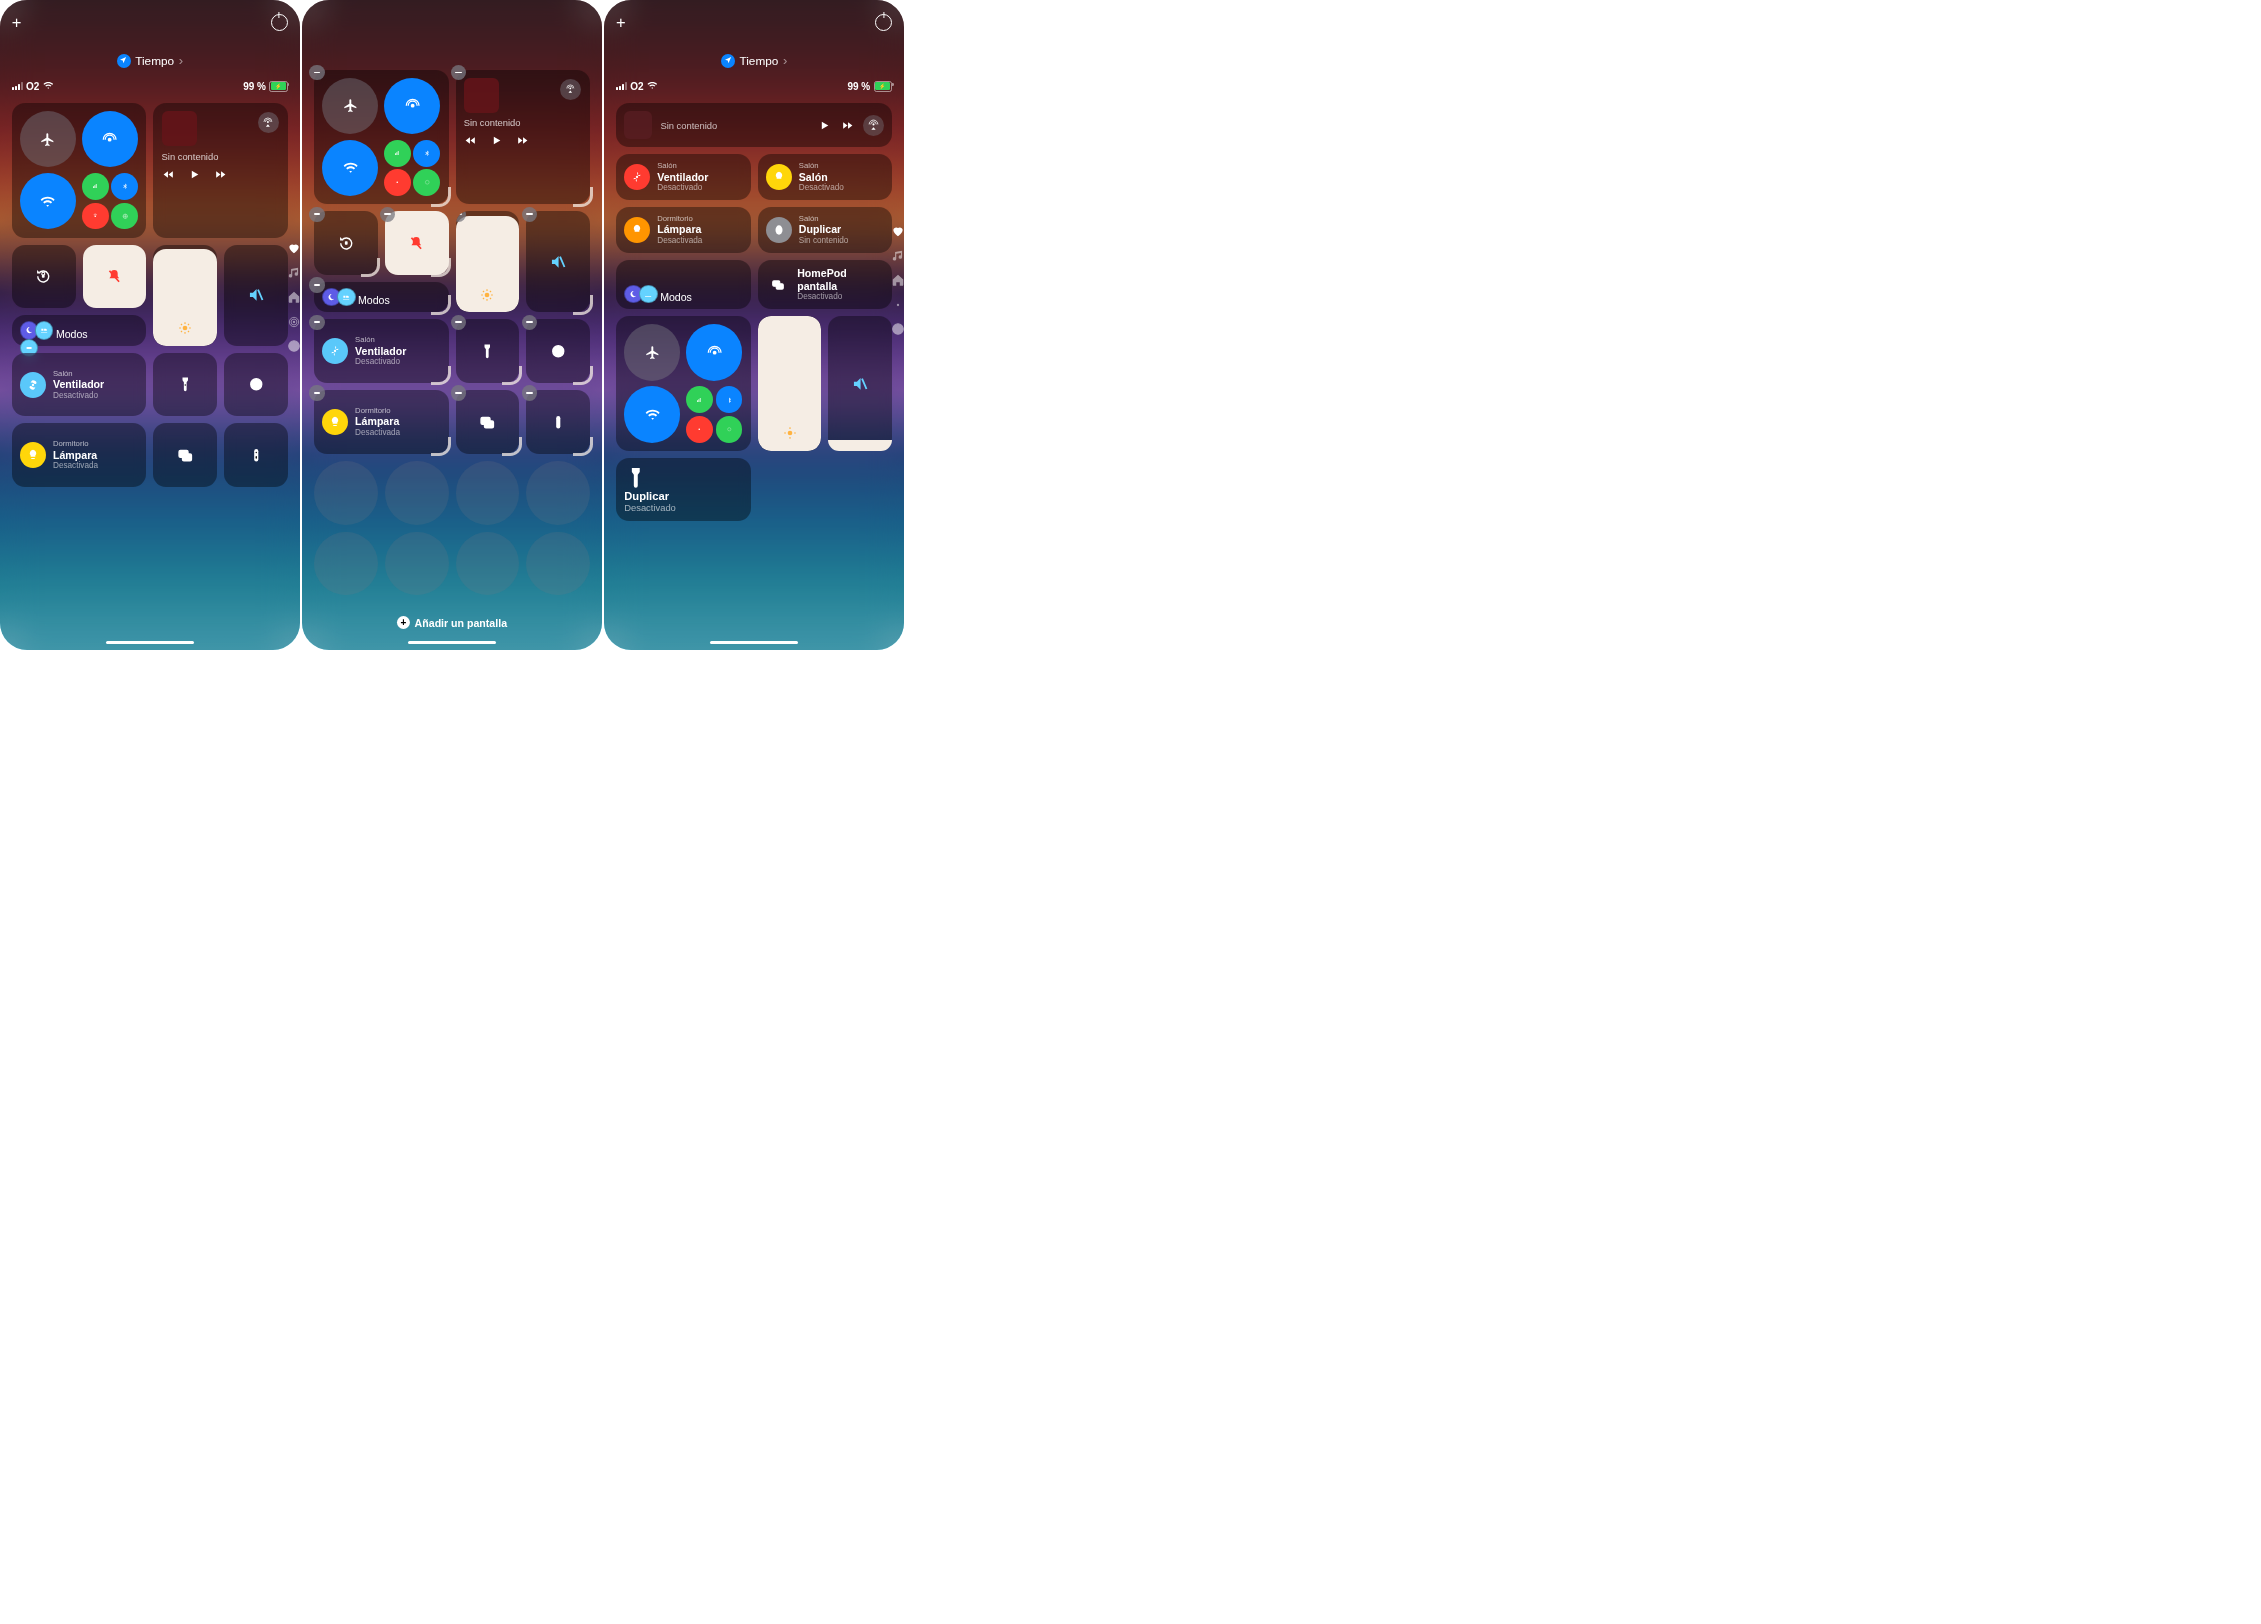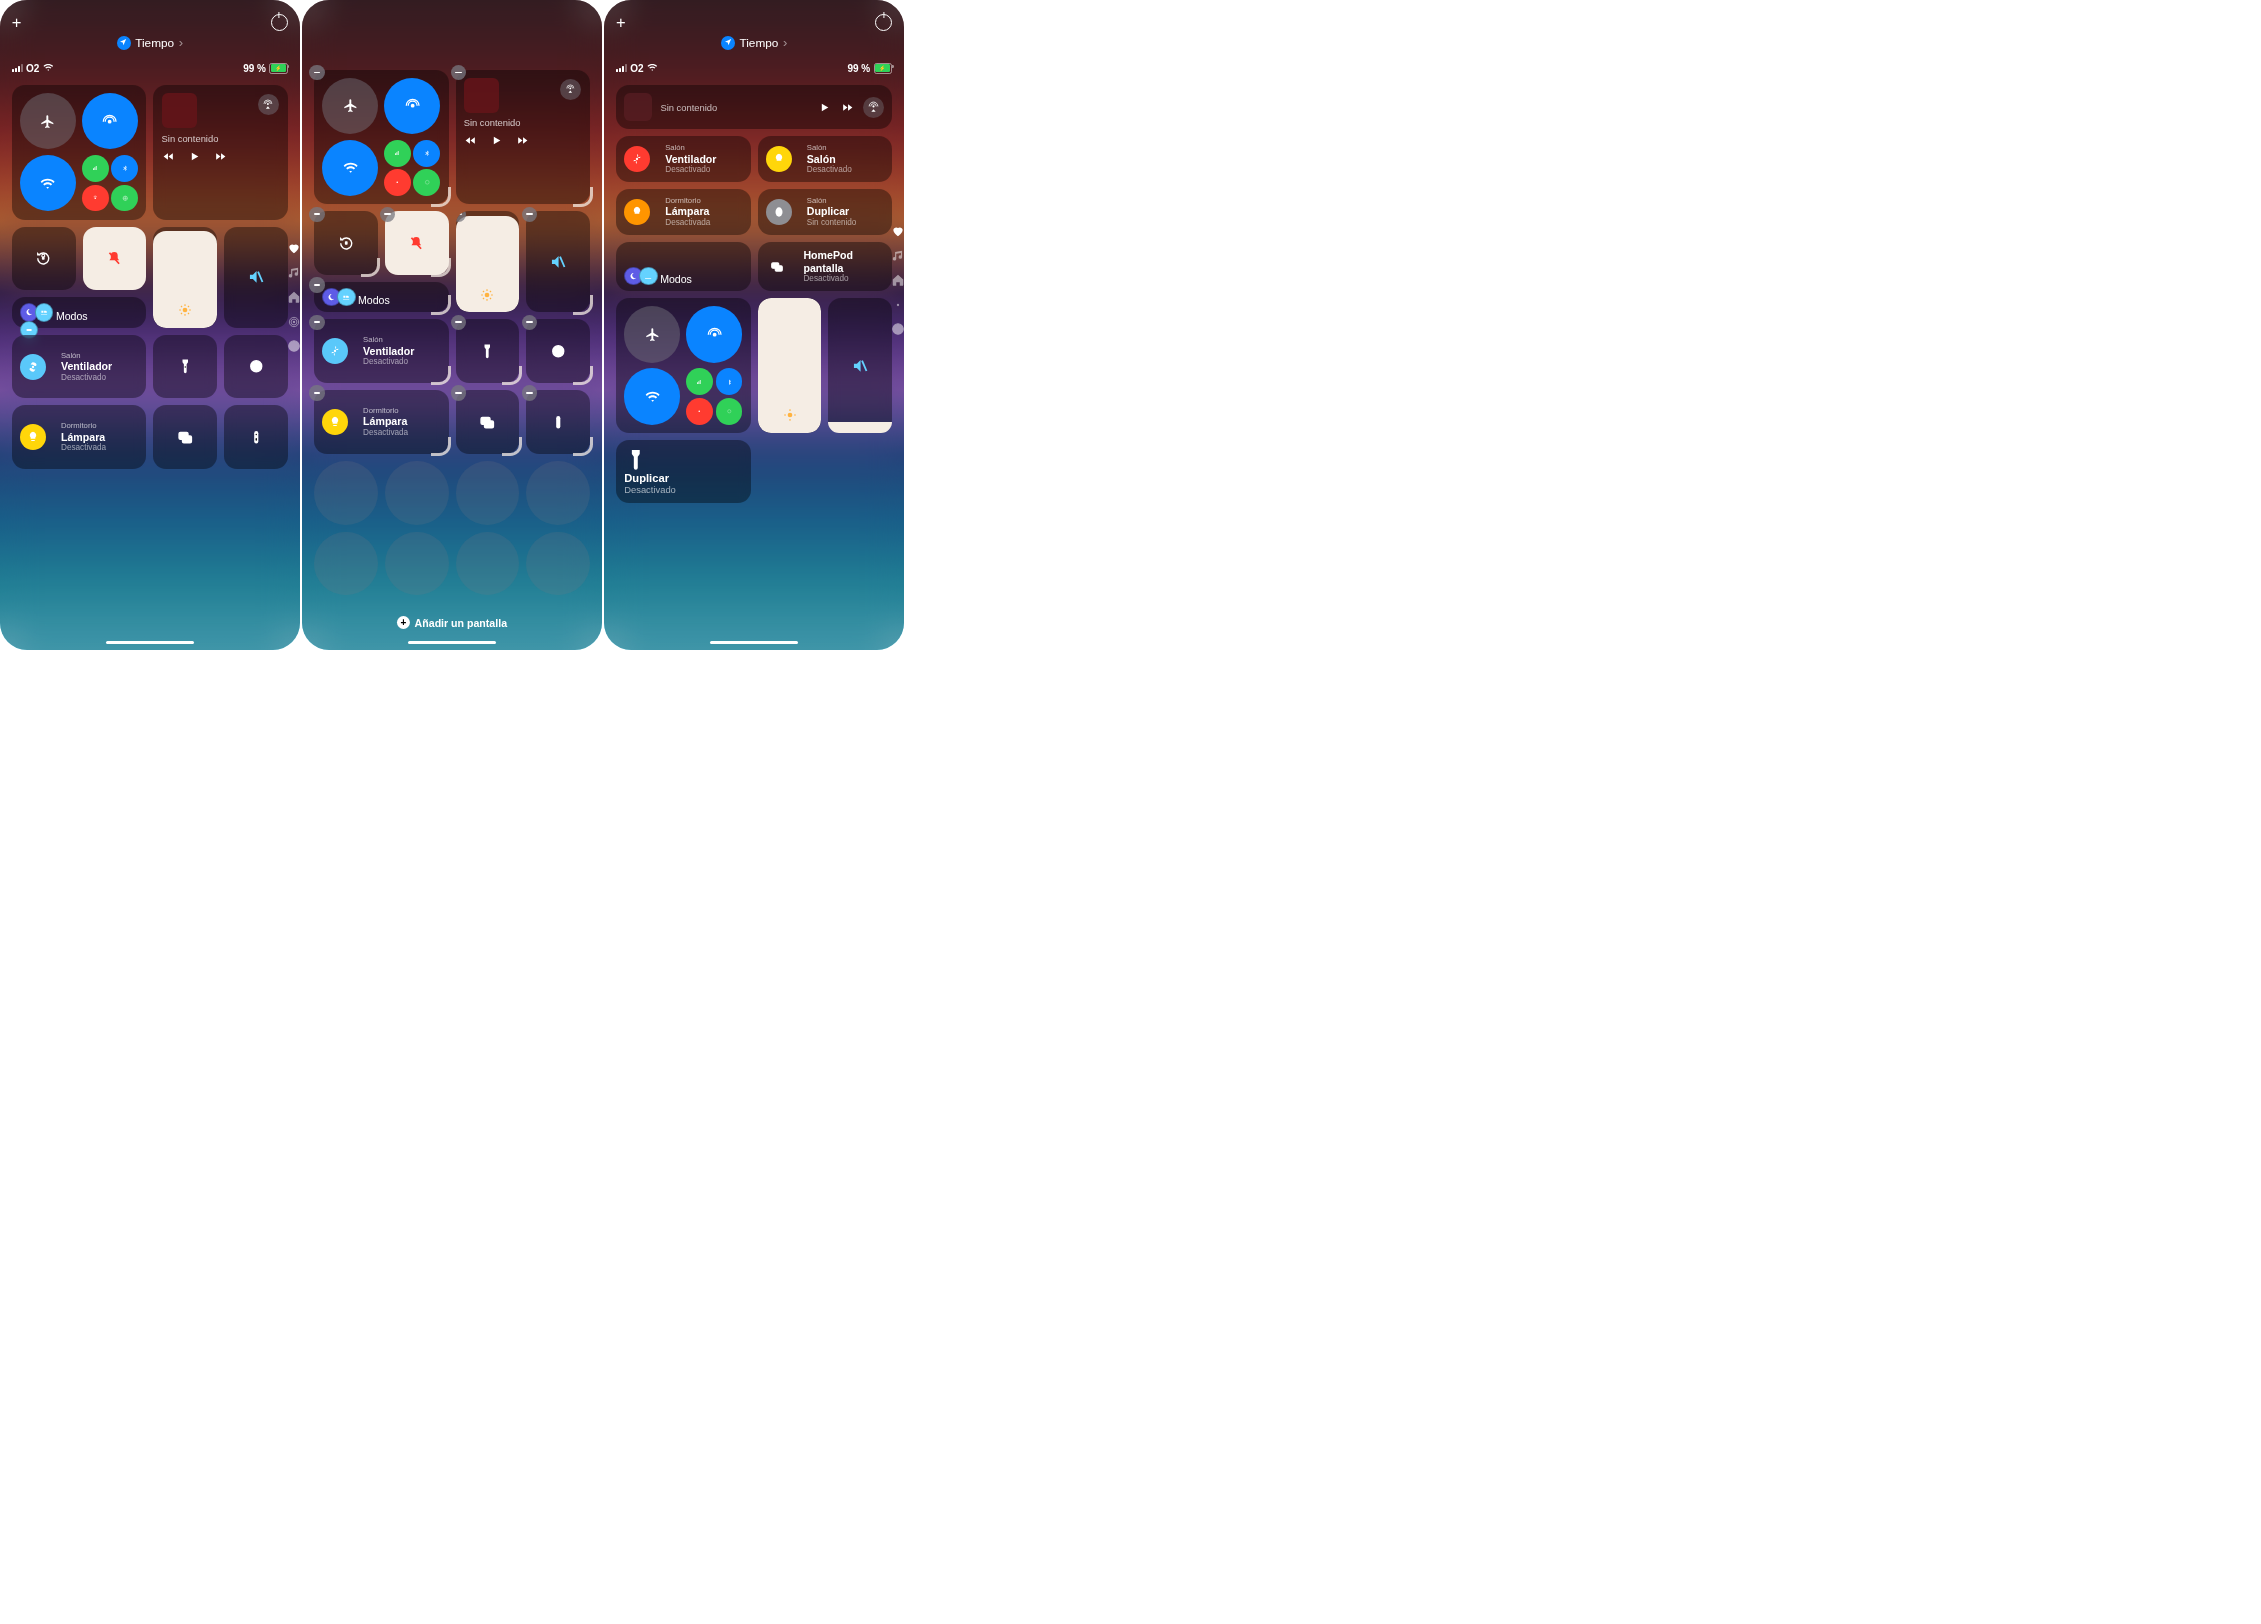--- a/index.html
+++ b/index.html
@@ -4,21 +4,21 @@
 <style>
 *{margin:0;padding:0;box-sizing:border-reset;font-family:-apple-system,BlinkMacSystemFont,"SF Pro",Helvetica,Arial,sans-serif;-webkit-font-smoothing:antialiased}
 body{display:flex;gap:2.4px;background:#fff;width:904px;height:650px}
 .screen{position:relative;width:300px;height:650px;border-radius:27px;overflow:hidden;background:linear-gradient(180deg,#3a2228 0%,#5e2226 12%,#8e2a2c 20%,#b84b33 28%,#c96f3b 34%,#3a2454 45%,#5e3990 52%,#8e5fbe 60%,#2a4e8e 70%,#1d6fa1 80%,#2796af 90%,#4fb3c9 100%)}
 .screen::before{content:"";position:absolute;inset:0;backdrop-filter:blur(16.5px);-webkit-backdrop-filter:blur(16.5px);background:rgba(0,0,0,.15)}
 .content{position:absolute;inset:0;padding:13px 11.8px}
 .topbar{display:flex;justify-content:space-between;align-items:center;height:19px;color:#fff}
 .topbar .plus{font-size:16.5px;font-weight:300;line-height:1}
 .power{width:15.3px;height:15.3px;border:1.2px solid #fff;border-radius:50%;position:relative}
 .power::after{content:"";position:absolute;top:-2.4px;left:50%;transform:translateX(-50%);width:1.2px;height:5.9px;background:#fff}
-.crumb{display:flex;align-items:center;justify-content:center;gap:4.7px;margin-top:3px;color:#fff;font-size:11.8px}
+.crumb{display:flex;align-items:center;justify-content:center;gap:4.7px;margin-top:21px;color:#fff;font-size:11.8px}
 .crumb .loc{width:14px;height:14px;border-radius:50%;background:#0a84ff;display:flex;align-items:center;justify-content:center}
 .crumb .loc svg{width:8.2px;height:8.2px;fill:#fff}
 .crumb .chev{color:rgba(255,255,255,.5);font-size:13px}
 .status{display:flex;justify-content:space-between;align-items:center;margin-top:11.8px;color:#fff;font-size:10px;font-weight:600}
 .status .left,.status .right{display:flex;align-items:center;gap:3.5px}
 .bars{display:flex;align-items:flex-end;gap:1.2px}
 .bars span{width:1.8px;background:#fff;border-radius:0.6px}
 .bars span:nth-child(1){height:2.9px}.bars span:nth-child(2){height:4.7px}.bars span:nth-child(3){height:6.5px}.bars span:nth-child(4){height:8.2px;background:rgba(255,255,255,.35)}
 .wifi-ico svg{width:10.6px;height:10.6px;fill:#fff}
 .batt{display:flex;align-items:center;gap:2.4px}
@@ -51,21 +51,21 @@
 .wide .icons{display:flex;gap:-2.4px}
 .wide .icons .ic{width:16.5px;height:16.5px;border-radius:50%;display:flex;align-items:center;justify-content:center;margin-right:-3.5px;border:1.2px solid rgba(0,0,0,.3)}
 .ic.moon{background:#5e5ce6}.ic.bed{background:#64d2ff}.ic.med{background:#64d2ff}
 .ic svg{width:8.2px;height:8.2px;fill:#fff}
 .wide .label{font-size:10.6px;font-weight:400}
 .slider{grid-row:span 2;display:flex;align-items:flex-end;justify-content:center;padding:0;overflow:hidden}
 .slider-fill{width:100%;height:85%;background:#f5ede4;border-radius:13px;display:flex;align-items:flex-end;justify-content:center;padding-bottom:10.6px}
 .slider-fill svg{width:14px;height:14px;fill:#ffb340}
 .vol-mute{grid-row:span 2;display:flex;align-items:center;justify-content:center}
 .vol-mute svg{width:17.7px;height:17.7px;fill:#64d2ff}
-.home-tile{grid-column:span 2;display:flex;align-items:center;gap:15px;padding:7px 8.2px}
+.home-tile{grid-column:span 2;display:flex;align-items:center;gap:7px;padding:7px 8.2px}
 .home-tile .hicon{width:26px;height:26px;border-radius:50%;display:flex;align-items:largest;justify-content:center;align-items:center}
 .hicon.cyan{background:#5ac8fa}.hicon.yellow{background:#ffd60a}.hicon.orange{background:#ff9500}.hicon.gray{background:#8e8e93}
 .hicon svg{width:14px;height:14px;fill:#fff}
 .hicon.yellow svg,.hicon.orange svg{fill:#fff}
 .home-tile .txt{display:flex;flex-direction:column;line-height:1.2}
 .home-tile .eyebrow{font-size:7.7px;color:rgba(255,255,255,.65)}
 .home-tile .title{font-size:10.6px;font-weight:600}
 .home-tile .sub{font-size:8.2px;color:rgba(255,255,255,.55)}
 .sidebar-icons{position:absolute;right:-1.2px;top:241px;display:flex;flex-direction:column;gap:10.6px}
 .sidebar-icons .si{width:14px;height:14px;opacity:.5}

